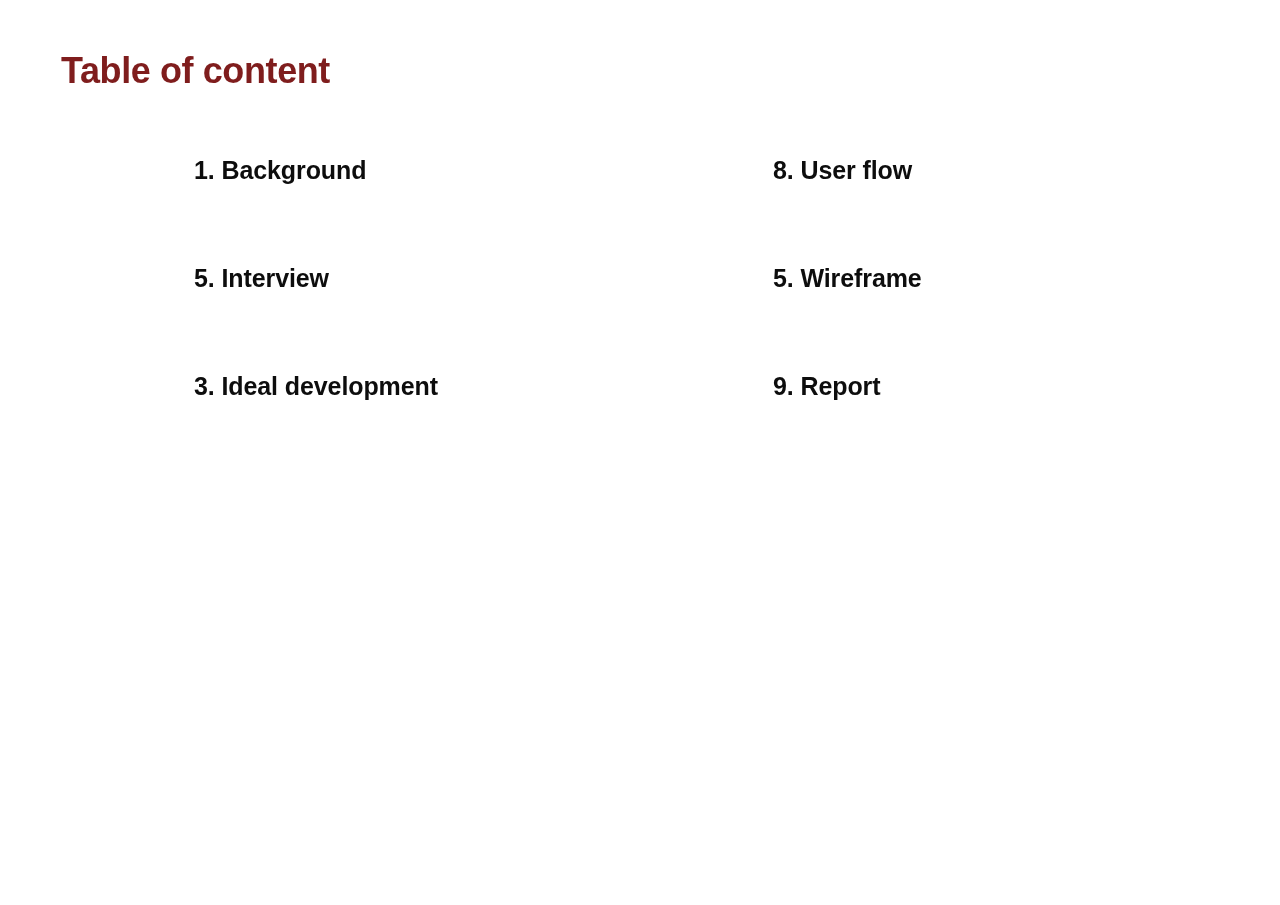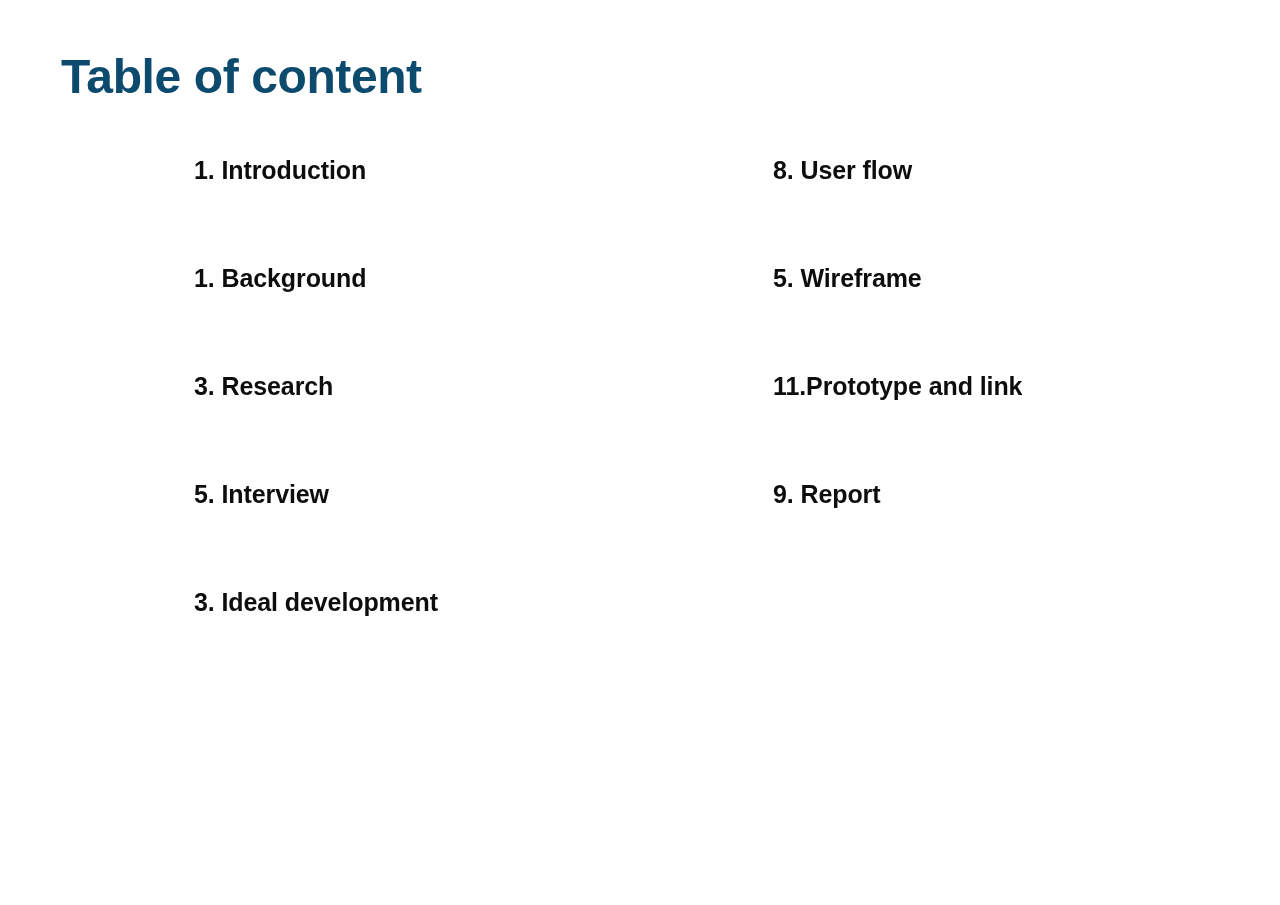--- a/index.html
+++ b/index.html
@@ -18,25 +18,25 @@
   .slide {
     position: relative;
     width: 1280px;
     height: 905px;
     background: #ffffff;
   }
   .page-title {
     position: absolute;
     left: 61px;
     top: 53px;
-    font-size: 48px;
+    font-size: 36px;
     font-weight: 700;
     letter-spacing: -0.4px;
     line-height: 1.0;
-    color: #0c4a6e;
+    color: #7f1d1d;
     white-space: nowrap;
   }
   .toc-columns {
     position: absolute;
     left: 0;
     top: 158px;
     width: 1280px;
   }
   .toc-col {
     position: absolute;
@@ -65,46 +65,37 @@
 <body>
 
 <div class="slide">
 
   <div class="page-title">Table of content</div>
 
   <div class="toc-columns">
 
     <div class="toc-col toc-col-left">
       <div class="toc-item">
-        <span class="toc-item-text">1. Introduction</span>
-      </div>
-      <div class="toc-item">
         <span class="toc-item-text">1. Background</span>
-      </div>
-      <div class="toc-item">
-        <span class="toc-item-text">3. Research</span>
       </div>
       <div class="toc-item">
         <span class="toc-item-text">5. Interview</span>
       </div>
       <div class="toc-item">
         <span class="toc-item-text">3. Ideal development</span>
       </div>
     </div>
 
     <div class="toc-col toc-col-right">
       <div class="toc-item">
         <span class="toc-item-text">8. User flow</span>
       </div>
       <div class="toc-item">
         <span class="toc-item-text">5. Wireframe</span>
       </div>
       <div class="toc-item">
-        <span class="toc-item-text">11.Prototype and link</span>
-      </div>
-      <div class="toc-item">
         <span class="toc-item-text">9. Report</span>
       </div>
     </div>
 
   </div>
 
 </div>
 
 </body></html>

